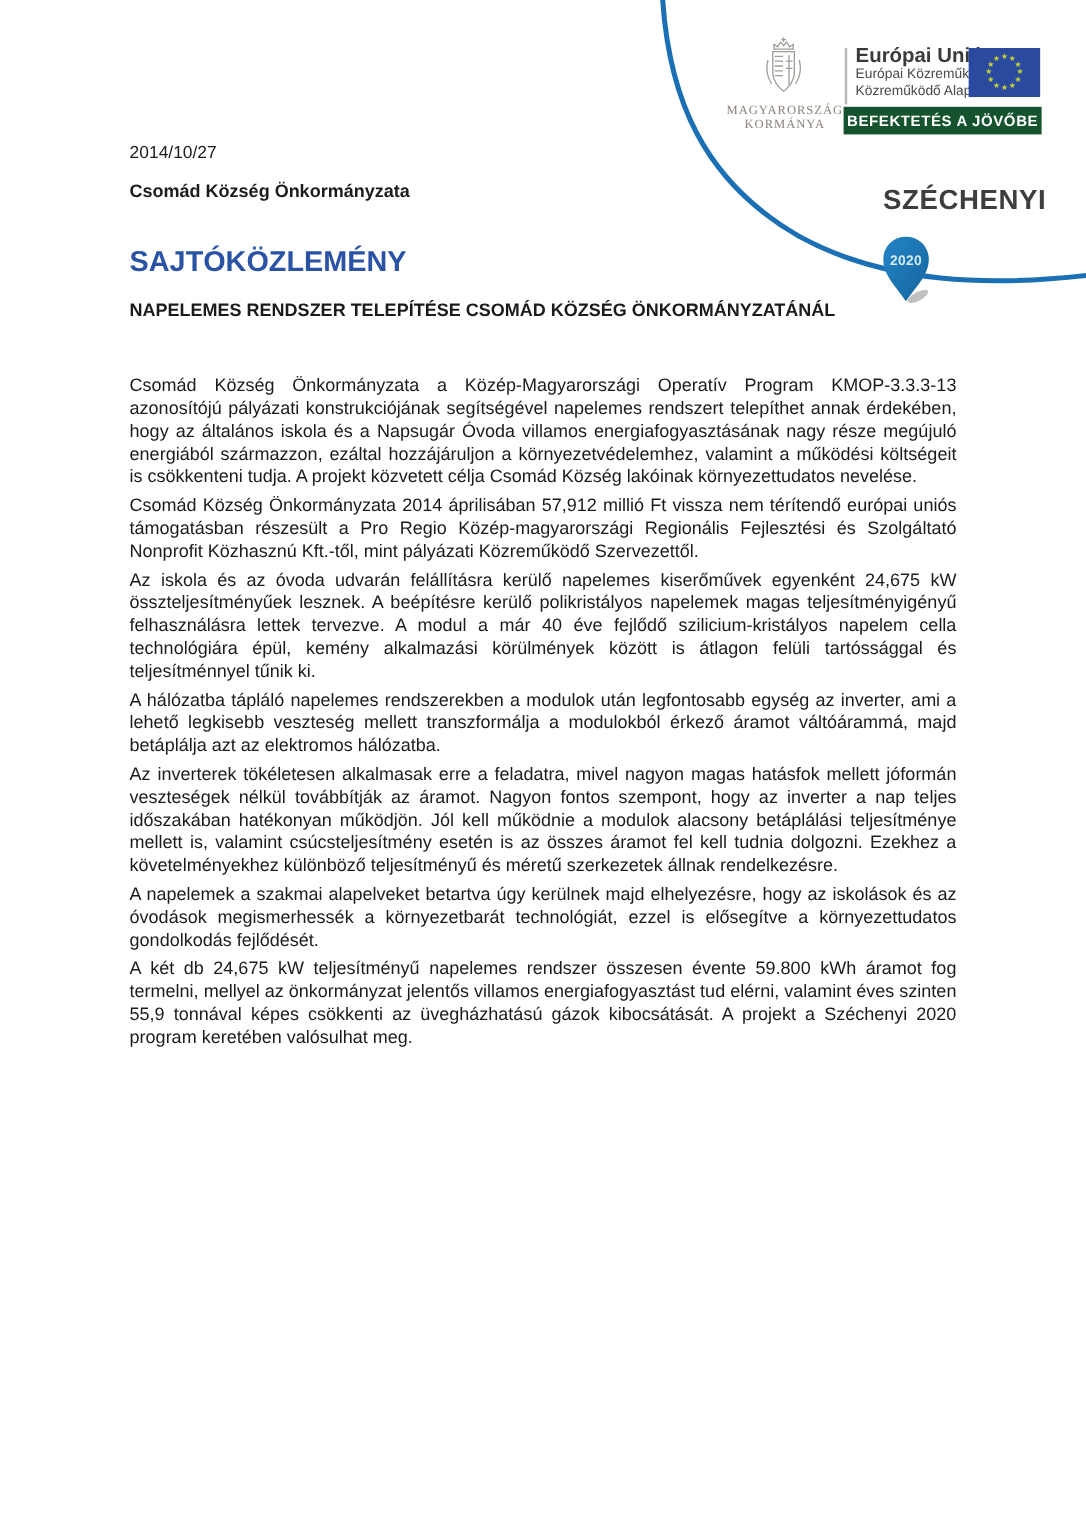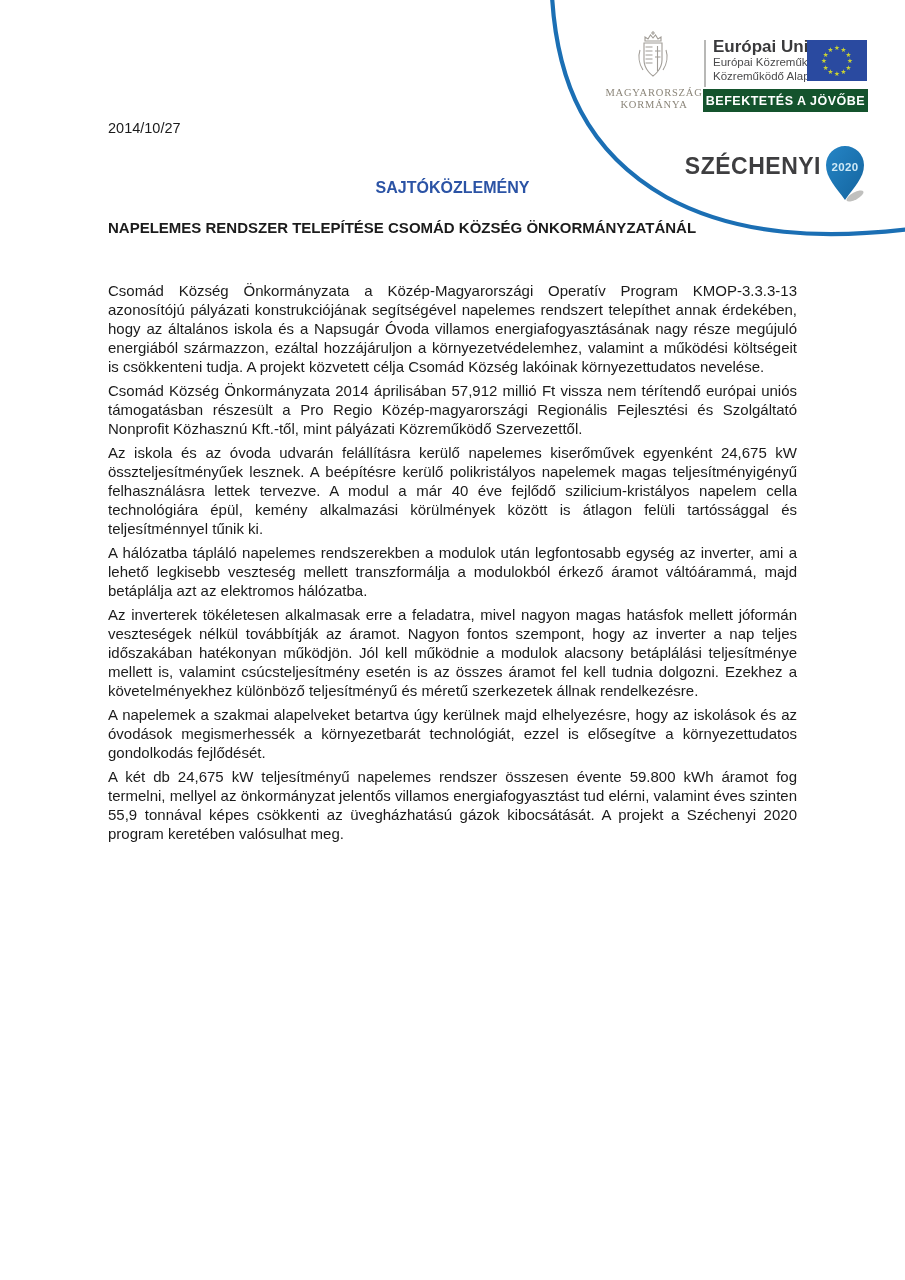--- a/index.html
+++ b/index.html
@@ -32,37 +32,37 @@
   .eu-flag { position: absolute; left: 807px; top: 40px; }
   .invest-banner {
     position: absolute; left: 703px; top: 89px; width: 165px; height: 23px;
     background: #14532d; color: #ffffff;
     font-size: 12.5px; font-weight: bold; letter-spacing: 0.5px;
     display: flex; align-items: center; justify-content: center;
     white-space: nowrap;
   }
   .szechenyi {
     position: absolute; top: 146px; right: 33px;
-    display: flex; align-items: flex-start; gap: 5px;
+    display: flex; align-items: flex-start; gap: 17px; flex-direction: column;
   }
   .szechenyi .wordmark {
     margin-top: 7px;
     font-size: 23px; font-weight: bold; letter-spacing: 0.5px; color: #3e3e40;
     white-space: nowrap;
   }
   
   .content {
     position: absolute; left: 108px; top: 0; width: 689px;
     padding-top: 119px; color: #1b1b1b;
   }
   .date { font-size: 14.5px; line-height: 19px; }
   .author { margin-top: 12px; font-size: 15px; font-weight: bold; line-height: 19px; }
   .title {
-    margin-top: 34px; font-size: 16px; font-weight: bold; line-height: 32px;
-    color: #2b53a5; letter-spacing: 0px; text-align: center;
+    margin-top: 34px; font-size: 24px; font-weight: bold; line-height: 32px;
+    color: #2b53a5; letter-spacing: 0px;
   }
   .headline { margin-top: 14px; font-size: 15px; font-weight: bold; line-height: 19px; }
   .lead { margin-top: 12px; font-size: 15px; font-weight: bold; line-height: 19px; text-align: justify; }
   .bodytext { margin-top: 44px; }
   .bodytext p {
     font-size: 15px; line-height: 19px; text-align: justify;
     margin: 0 0 5px 0;
   }
 </style>
 </head>
@@ -131,20 +131,21 @@
         </defs>
         <ellipse cx="29" cy="50" rx="9.5" ry="3.6" fill="#c0c0be" transform="rotate(-28 29 50)"></ellipse>
         <path d="M 19 54 C 10 41 0 32 0 19 A 19 19 0 1 1 38 19 C 38 32 28 41 19 54 Z" fill="url(#ping)"></path>
         <text x="19" y="20.5" font-size="11.5" font-weight="bold" fill="#cfe9f6" text-anchor="middle" dominant-baseline="central" letter-spacing="0.3">2020</text>
       </svg>
     </div>
   </div>
 
   <div class="content">
     <div class="date">2014/10/27</div>
+    <div class="author">Csomád Község Önkormányzata</div>
     <h1 class="title">SAJTÓKÖZLEMÉNY</h1>
     <div class="headline">NAPELEMES RENDSZER TELEPÍTÉSE CSOMÁD KÖZSÉG ÖNKORMÁNYZATÁNÁL</div>
     <div class="bodytext">
       <p>Csomád Község Önkormányzata a Közép-Magyarországi Operatív Program KMOP-3.3.3-13 azonosítójú pályázati konstrukciójának segítségével napelemes rendszert telepíthet annak érdekében, hogy az általános iskola és a Napsugár Óvoda villamos energiafogyasztásának nagy része megújuló energiából származzon, ezáltal hozzájáruljon a környezetvédelemhez, valamint a működési költségeit is csökkenteni tudja. A projekt közvetett célja Csomád Község lakóinak környezettudatos nevelése.</p>
       <p>Csomád Község Önkormányzata 2014 áprilisában 57,912 millió Ft vissza nem térítendő európai uniós támogatásban részesült a Pro Regio Közép-magyarországi Regionális Fejlesztési és Szolgáltató Nonprofit Közhasznú Kft.-től, mint pályázati Közreműködő Szervezettől.</p>
       <p>Az iskola és az óvoda udvarán felállításra kerülő napelemes kiserőművek egyenként 24,675 kW összteljesítményűek lesznek. A beépítésre kerülő polikristályos napelemek magas teljesítményigényű felhasználásra lettek tervezve. A modul a már 40 éve fejlődő szilicium-kristályos napelem cella technológiára épül, kemény alkalmazási körülmények között is átlagon felüli tartóssággal és teljesítménnyel tűnik ki.</p>
       <p>A hálózatba tápláló napelemes rendszerekben a modulok után legfontosabb egység az inverter, ami a lehető legkisebb veszteség mellett transzformálja a modulokból érkező áramot váltóárammá, majd betáplálja azt az elektromos hálózatba.</p>
       <p>Az inverterek tökéletesen alkalmasak erre a feladatra, mivel nagyon magas hatásfok mellett jóformán veszteségek nélkül továbbítják az áramot. Nagyon fontos szempont, hogy az inverter a nap teljes időszakában hatékonyan működjön. Jól kell működnie a modulok alacsony betáplálási teljesítménye mellett is, valamint csúcsteljesítmény esetén is az összes áramot fel kell tudnia dolgozni. Ezekhez a követelményekhez különböző teljesítményű és méretű szerkezetek állnak rendelkezésre.</p>
       <p>A napelemek a szakmai alapelveket betartva úgy kerülnek majd elhelyezésre, hogy az iskolások és az óvodások megismerhessék a környezetbarát technológiát, ezzel is elősegítve a környezettudatos gondolkodás fejlődését.</p>
       <p>A két db 24,675 kW teljesítményű napelemes rendszer összesen évente 59.800 kWh áramot fog termelni, mellyel az önkormányzat jelentős villamos energiafogyasztást tud elérni, valamint éves szinten 55,9 tonnával képes csökkenti az üvegházhatású gázok kibocsátását. A projekt a Széchenyi 2020 program keretében valósulhat meg.</p>

